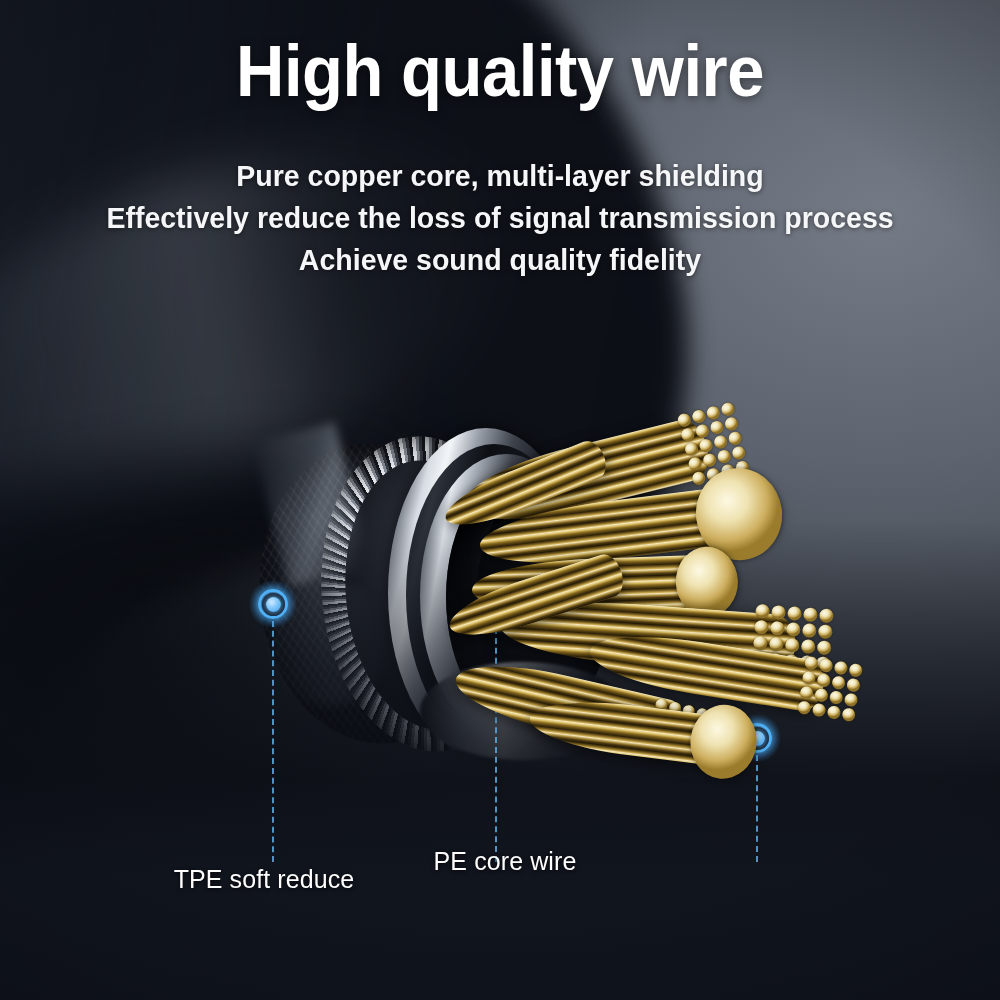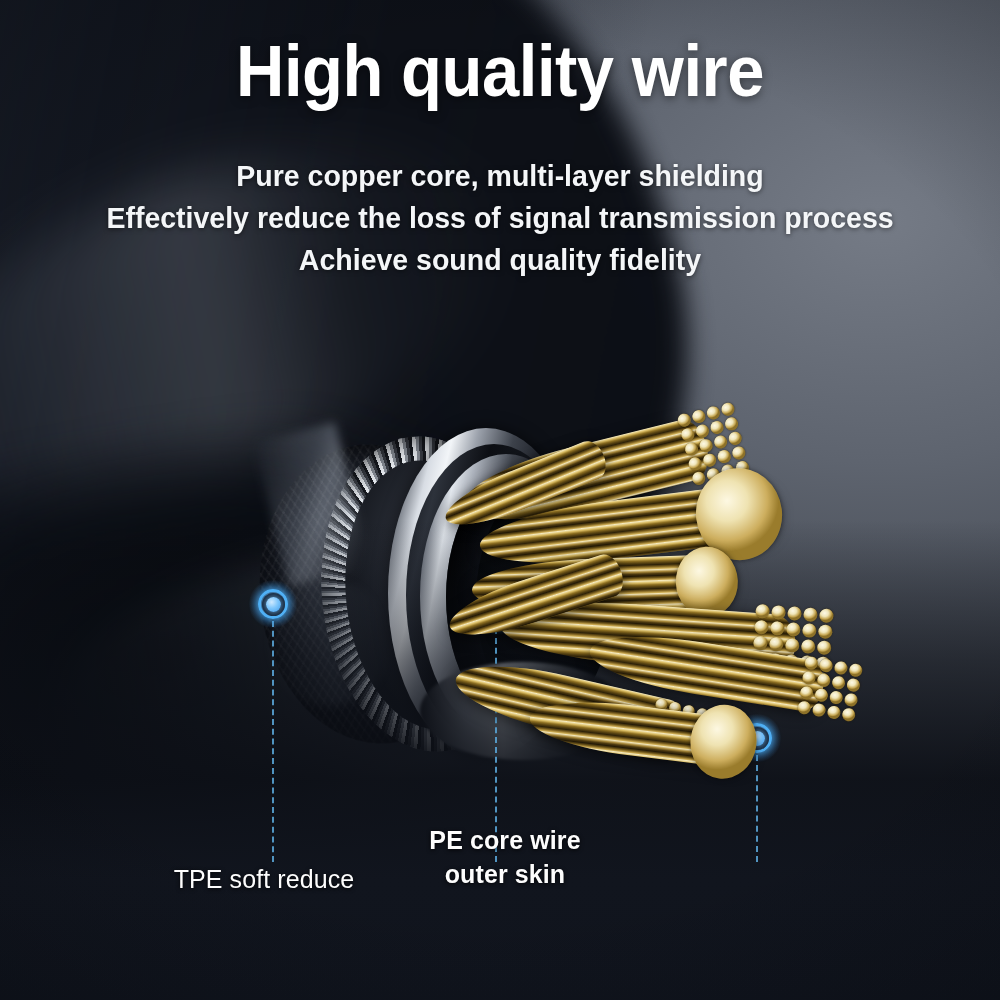--- a/index.html
+++ b/index.html
@@ -385,23 +385,22 @@
       <div class="caption" style="left: 264px; top: 862px;">
         <div>TPE soft reduce</div>
       </div>
       <div class="leader" style="left: 496px; top: 628px; height: 234px;"></div>
       <div class="marker" style="left: 496px; top: 611px;">
         <div class="glow"></div>
         <div class="ring"></div>
         <div class="gap"></div>
         <div class="dot"></div>
       </div>
-      <div class="caption" style="left: 505px; top: 823px; font-weight: bold;">
+      <div class="caption" style="left: 505px; top: 844px;">
         <div>PE core wire</div>
-        <div>outer skin</div>
       </div>
       <div class="leader" style="left: 757px; top: 755px; height: 107px;"></div>
       <div class="marker" style="left: 757px; top: 738px;">
         <div class="glow"></div>
         <div class="ring"></div>
         <div class="gap"></div>
         <div class="dot"></div>
       </div>
       <div class="caption" style="left: 762px; top: 862px;">
       </div>

